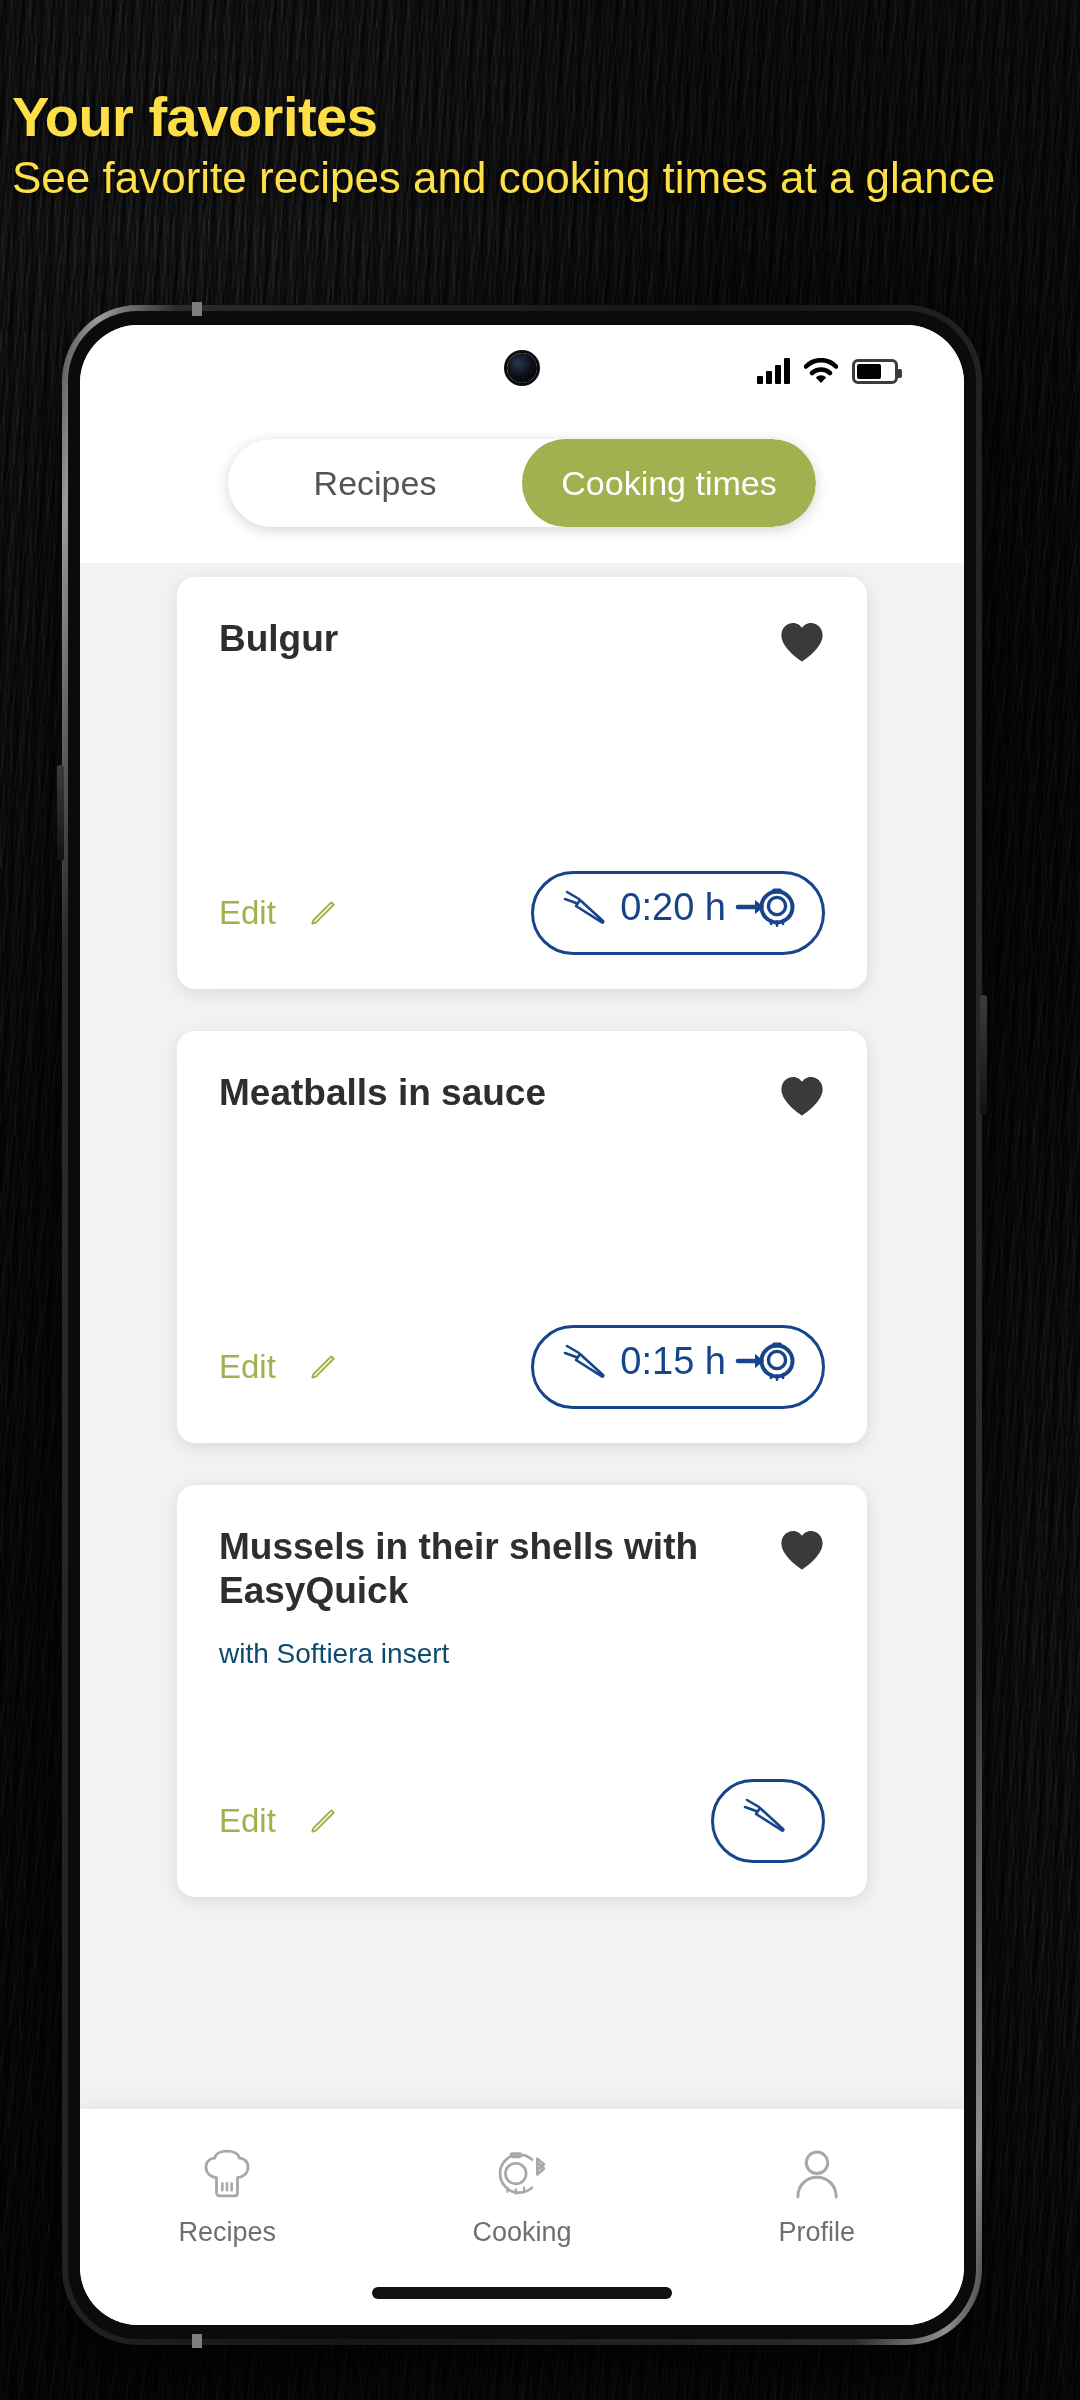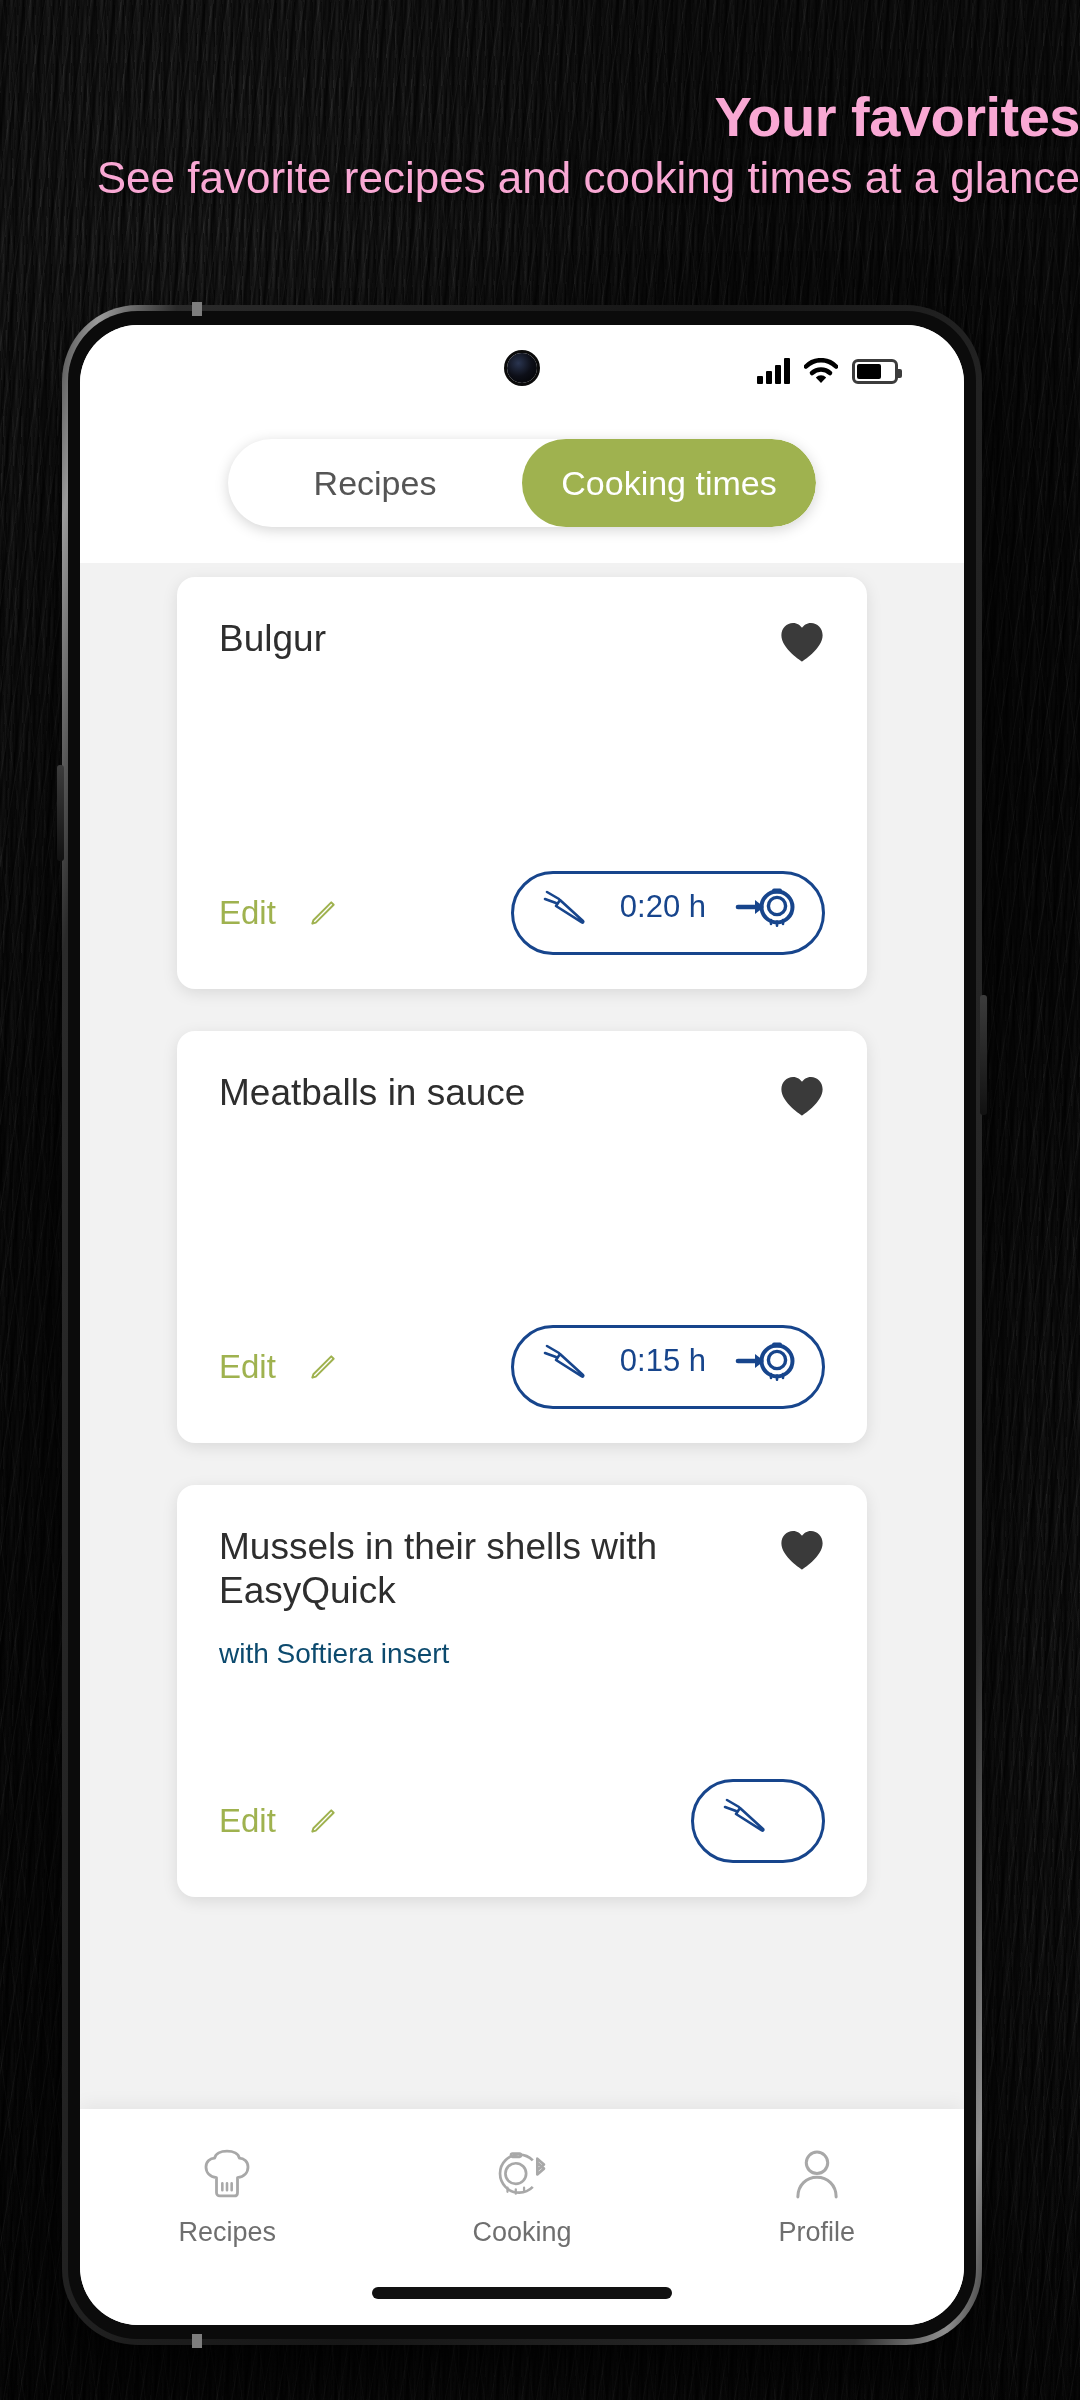--- a/index.html
+++ b/index.html
@@ -58,24 +58,24 @@
         rgba(255,255,255,0.035) 0px,
         rgba(255,255,255,0.0) 1px,
         rgba(255,255,255,0.0) 23px,
         rgba(255,255,255,0.03) 24px);
     opacity: 0.9;
   }
 
   
   #promo {
     position: absolute;
-    top: 0; left: 0; right: 0;
-    text-align: right;
+    top: 0; left: 12px; right: 0;
+    text-align: left;
     z-index: 5;
-    color: #f9a8d4;
+    color: #fde047;
   }
   #promo-title {
     font-size: 56px;
     font-weight: bold;
     letter-spacing: -0.5px;
     margin-top: 88px;
     line-height: 1.05;
     text-shadow: 0 2px 10px rgba(0,0,0,0.7);
   }
   #promo-subtitle {
@@ -217,21 +217,21 @@
     flex-direction: column;
   }
   .card-head {
     display: flex;
     align-items: flex-start;
     justify-content: space-between;
     gap: 20px;
   }
   .card-title {
     font-size: 37px;
-    font-weight: normal;
+    font-weight: bold;
     color: #2e2e2e;
     line-height: 1.18;
     max-width: 520px;
   }
   .card-sub {
     font-size: 28px;
     color: #0c4a6e;
     margin-top: 26px;
   }
   .heart-fill { width: 46px; height: 42px; flex: none; margin-top: 4px; }
@@ -241,27 +241,27 @@
     align-items: center;
     justify-content: space-between;
   }
   .edit-btn {
     display: flex; align-items: center; gap: 31px;
     color: #9fb24f;
     font-size: 33px;
     cursor: pointer;
   }
   .time-chip {
-    display: flex; align-items: center; gap: 28px;
+    display: flex; align-items: center; gap: 8px;
     border: 3px solid #17458c;
     border-radius: 44px;
     height: 84px;
     padding: 0 22px 12px 26px;
     color: #17458c;
-    font-size: 31px;
+    font-size: 38px;
     background: #fff;
     cursor: pointer;
   }
 
   
   #bottomnav {
     position: absolute;
     left: 0; right: 0; bottom: 0;
     background: #ffffff;
     height: 216px;

